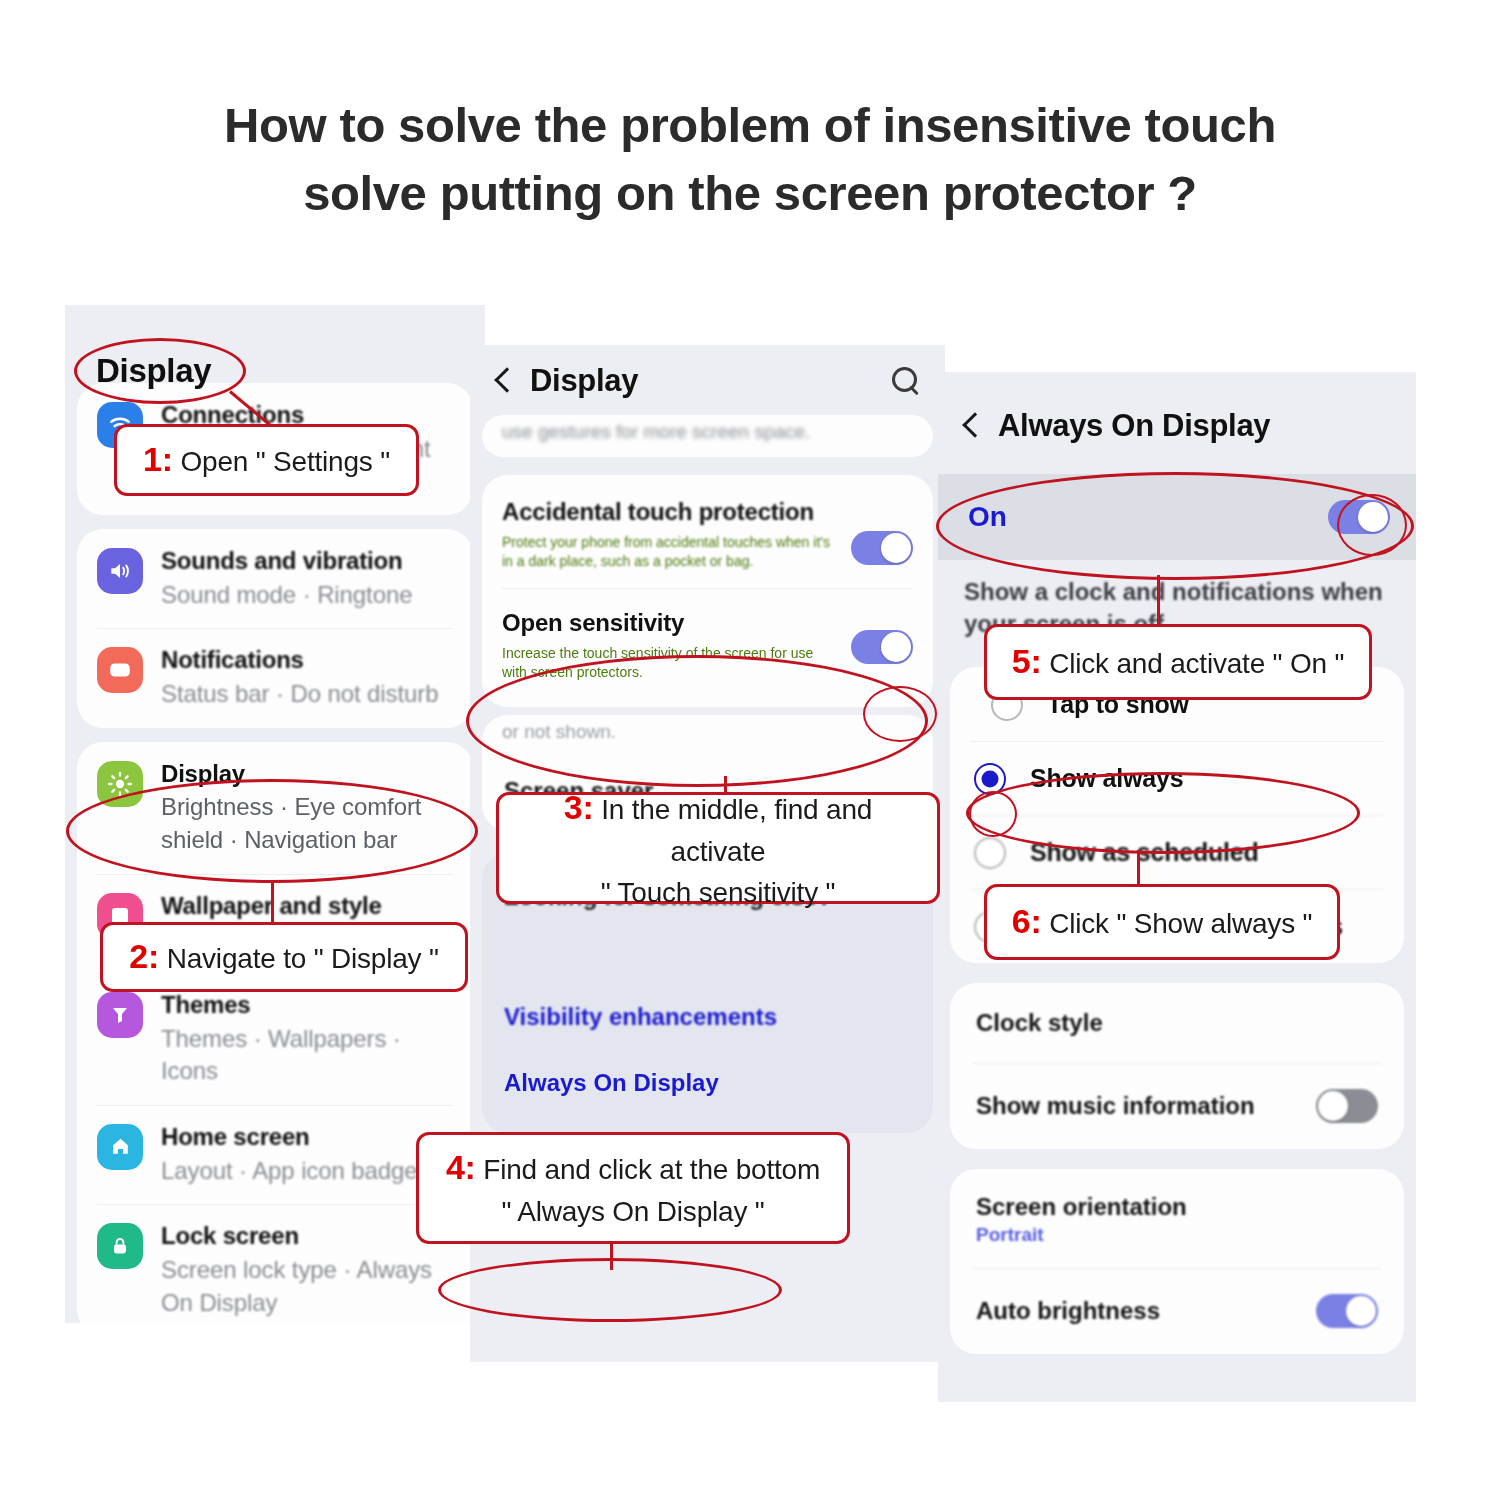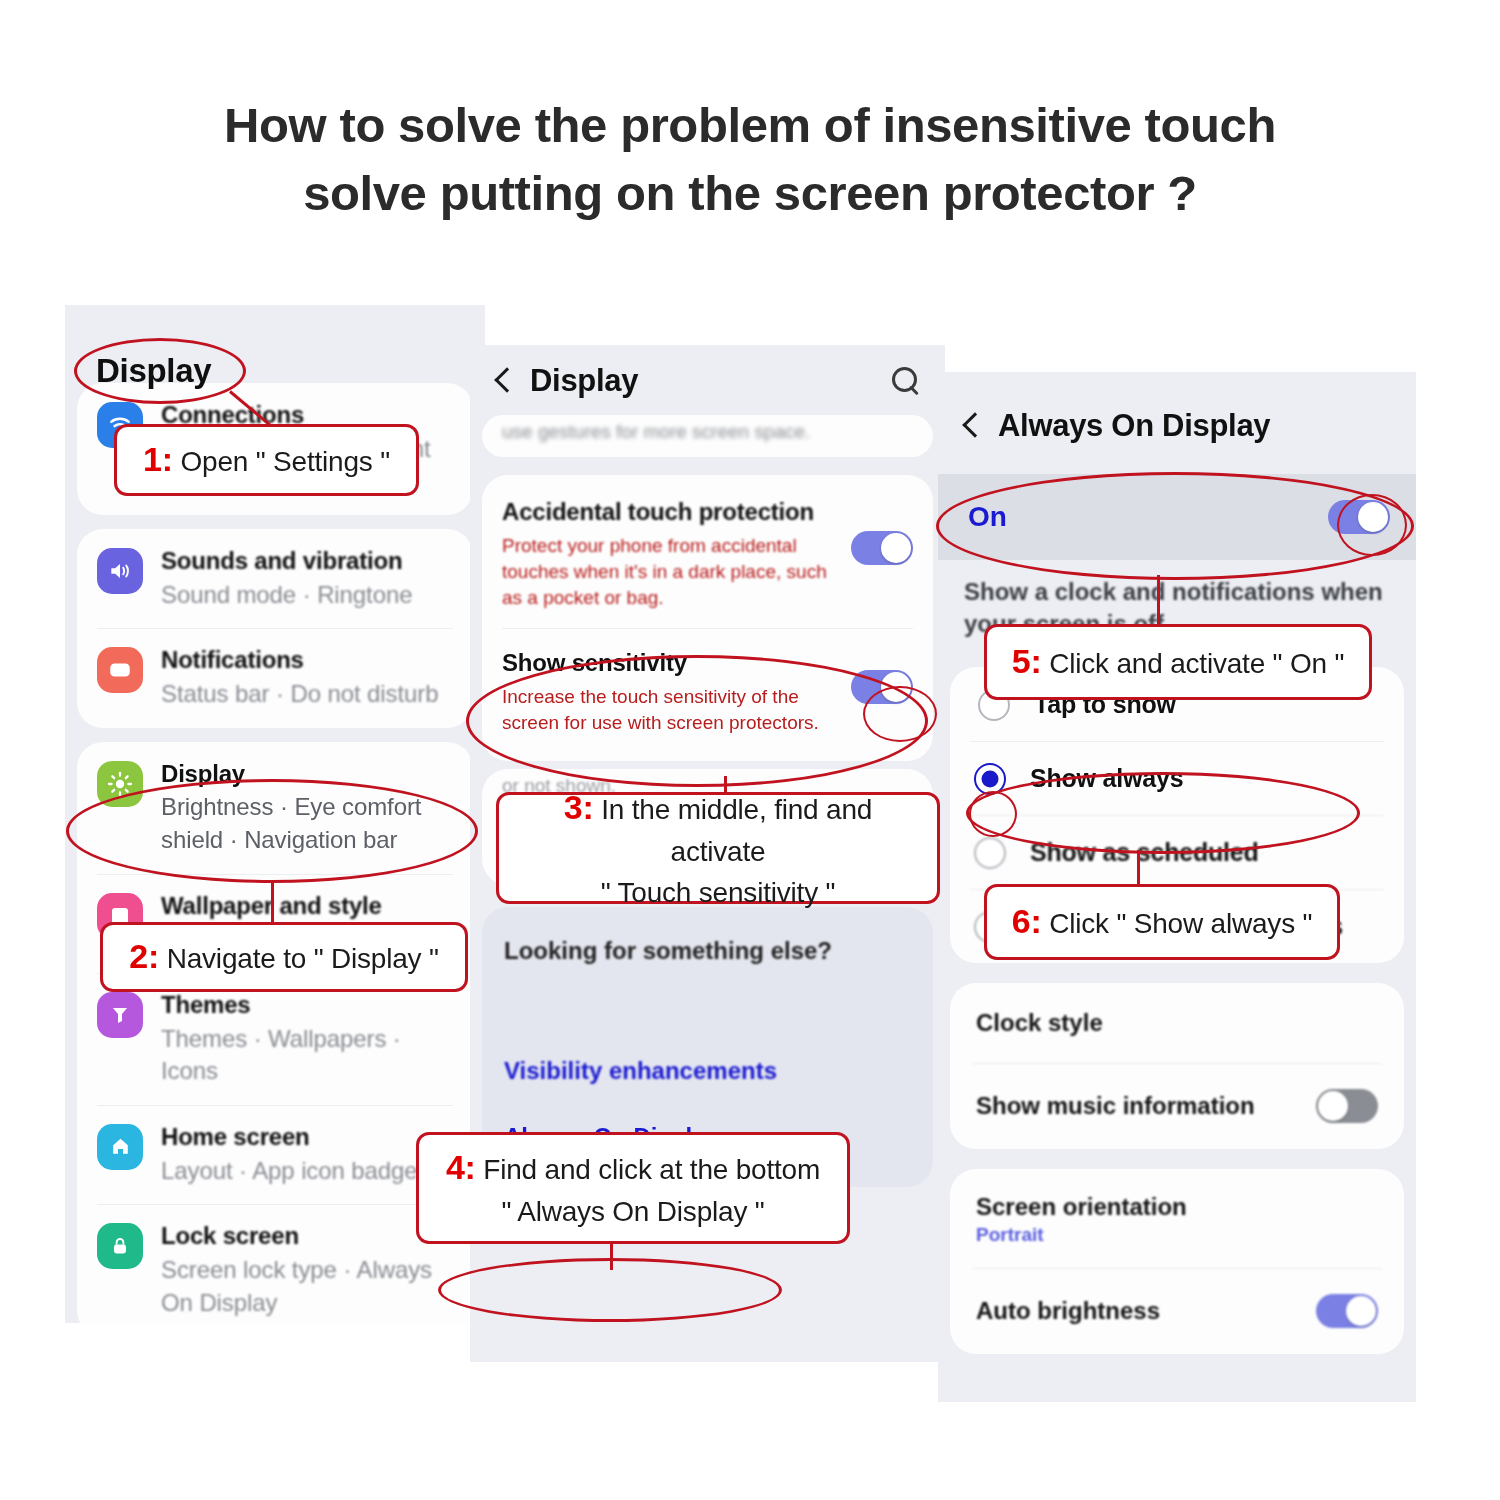--- a/index.html
+++ b/index.html
@@ -88,21 +88,21 @@
   .row-body { flex: 1 1 auto; min-width: 0; }
   .row-title {
     font-size: 24px; font-weight: 700; color: #111; line-height: 1.28;
     letter-spacing: -0.2px;
   }
   .row-sub {
     font-size: 24px; color: #8a8d93; line-height: 1.36; margin-top: 2px;
     letter-spacing: -0.1px;
   }
   .row-desc {
-    font-size: 19px; color: #b91c1c; line-height: 1.38; margin-top: 5px;
+    font-size: 14px; color: #4d7c0f; line-height: 1.38; margin-top: 5px;
   }
   .blurry { filter: blur(1.15px); }
   .blurry-hard { filter: blur(1.9px); }
 
   
   .toggle {
     flex: 0 0 auto; width: 62px; height: 34px; border-radius: 17px;
     position: relative; margin-left: 14px; margin-top: 6px;
     background: #8a8d93;
   }
@@ -319,21 +319,21 @@
         <div class="row-body">
           <div class="row-title blurry">Accidental touch protection</div>
           <div class="row-desc blurry">Protect your phone from accidental touches when it's in a dark place, such as a pocket or bag.</div>
         </div>
         <div class="toggle on" style="margin-top:34px">
             <div class="knob"></div>
           </div>
       </div>
       <div class="row" style="padding-top:20px;padding-bottom:24px">
         <div class="row-body">
-          <div class="row-title">Show sensitivity</div>
+          <div class="row-title">Open sensitivity</div>
           <div class="row-desc">Increase the touch sensitivity of the screen for use with screen protectors.</div>
         </div>
         <div class="toggle on" style="margin-top:22px">
             <div class="knob"></div>
           </div>
       </div>
     </div>
 
     <div class="card" style="margin-top:-6px">
       <div style="padding:6px 20px 12px 20px;font-size:19px;color:#9a9da3" class="blurry">or not shown.</div>
@@ -356,21 +356,21 @@
     <div style="background:#dcdee5;margin:14px 0 0 0;padding:26px 26px 26px 30px;display:flex;align-items:center">
       <div style="font-size:28px;font-weight:800;color:#1a1ad0;flex:1 1 auto">On</div>
       <div class="toggle on" style="margin-top:0">
           <div class="knob"></div>
         </div>
     </div>
 
     <div style="padding:16px 26px 10px 26px;font-size:24px;font-weight:700;color:#3b3e44;line-height:1.32" class="blurry">Show a clock and notifications when your screen is off.</div>
 
     <div class="card" style="margin-top:18px">
-      <div class="row" style="align-items:center;padding:20px 28px">
+      <div class="row" style="align-items:center;padding:20px 41px">
         <div class="radio"></div>
         <div class="row-title" style="font-size:25px">Tap to show</div>
       </div>
       <div class="row" style="align-items:center;padding:20px 24px">
         <div class="radio checked"></div>
         <div class="row-title" style="font-size:25px">Show always</div>
       </div>
       <div class="row blurry" style="align-items:center;padding:20px 24px">
         <div class="radio"></div>
         <div class="row-title" style="font-size:25px">Show as scheduled</div>

